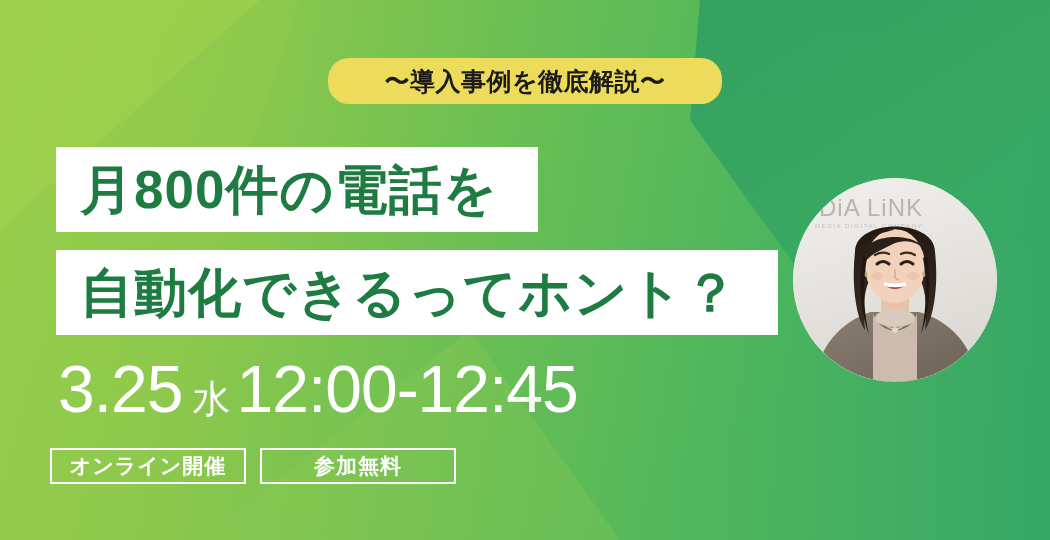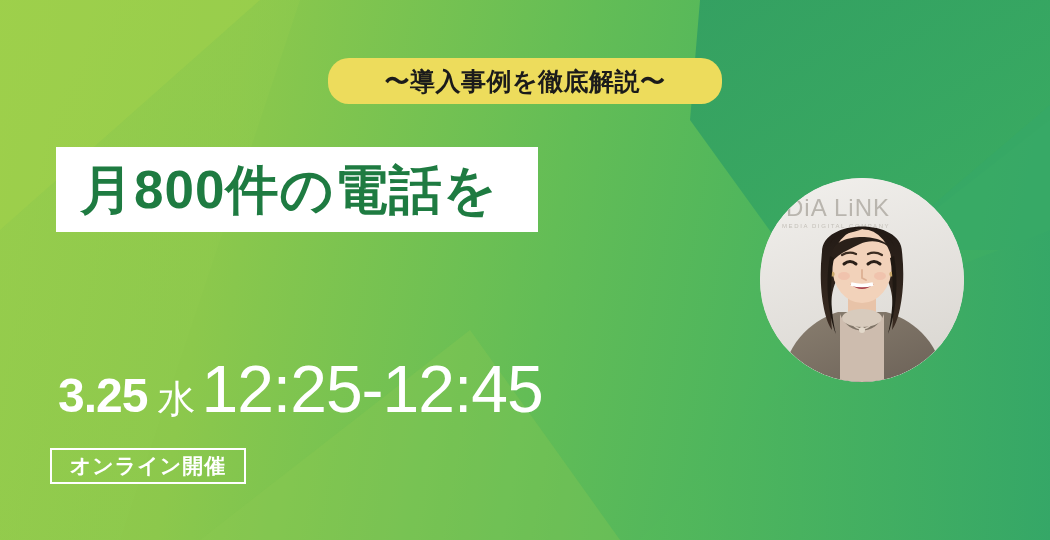--- a/index.html
+++ b/index.html
@@ -80,22 +80,22 @@
   .datetime {
     position: absolute;
     left: 58px;
     top: 356px;
     display: flex;
     align-items: baseline;
     color: #ffffff;
     white-space: nowrap;
   }
   .dt-date {
-    font-size: 48px;
-    font-weight: bold;
+    font-size: 66px;
+    font-weight: normal;
     line-height: 1;
     letter-spacing: -1px;
   }
   .dt-dow {
     font-size: 38px;
     font-weight: normal;
     line-height: 1;
     margin: 0 6px 0 10px;
   }
   .dt-time {
@@ -129,21 +129,21 @@
     padding: 0 8px;
   }
 
   
   .speaker {
     position: absolute;
     left: 760px;
     top: 178px;
     width: 270px;
     display: flex;
-    flex-direction: row;
+    flex-direction: column;
     align-items: center;
   }
   .avatar {
     width: 204px;
     height: 204px;
     border-radius: 50%;
     overflow: hidden;
     position: relative;
     background: #ece9e6;
     flex: none;
@@ -204,30 +204,34 @@
   </svg>
 
   <div class="ribbon">
     <span class="ribbon-text">〜導入事例を徹底解説〜</span>
   </div>
 
   <div class="headline">
     <div class="head-line">
       <span class="head-text">月800件の電話を</span>
     </div>
+    <div class="head-line">
+      <span class="head-text">自動化できるってホント？</span>
+    </div>
   </div>
 
   <div class="datetime">
     <span class="dt-date">3.25</span>
     <span class="dt-dow">水</span>
-    <span class="dt-time">12:25-12:45</span>
+    <span class="dt-time">12:00-12:45</span>
   </div>
 
   <div class="badges">
     <div class="badge">オンライン開催</div>
+    <div class="badge">参加無料</div>
   </div>
 
   <div class="speaker">
     <div class="avatar">
       <svg viewBox="0 0 204 204">
         <defs>
           <linearGradient id="wallG" x1="0" y1="0" x2="0.3" y2="1">
             <stop offset="0%" stop-color="#F2F0ED"></stop>
             <stop offset="100%" stop-color="#DCD9D4"></stop>
           </linearGradient>

